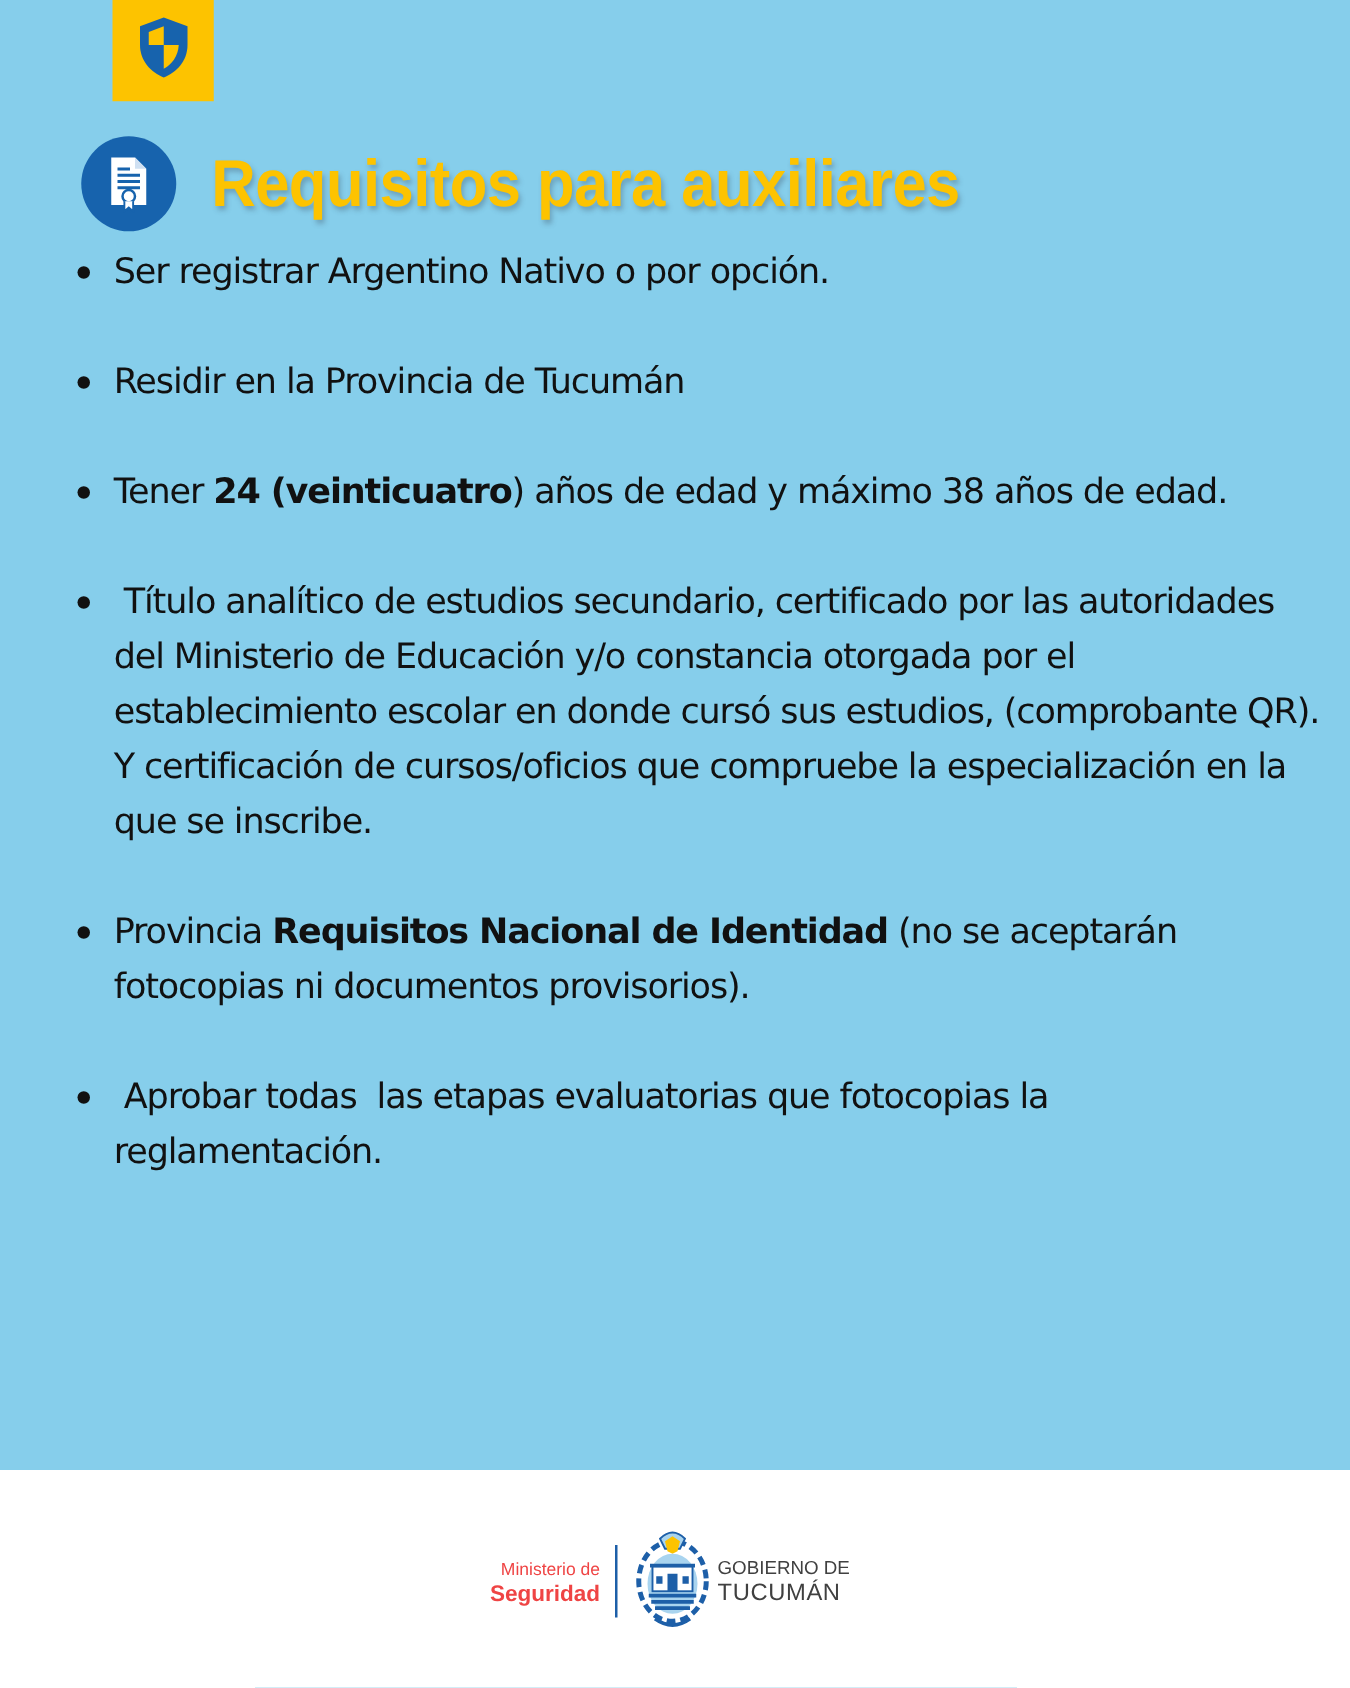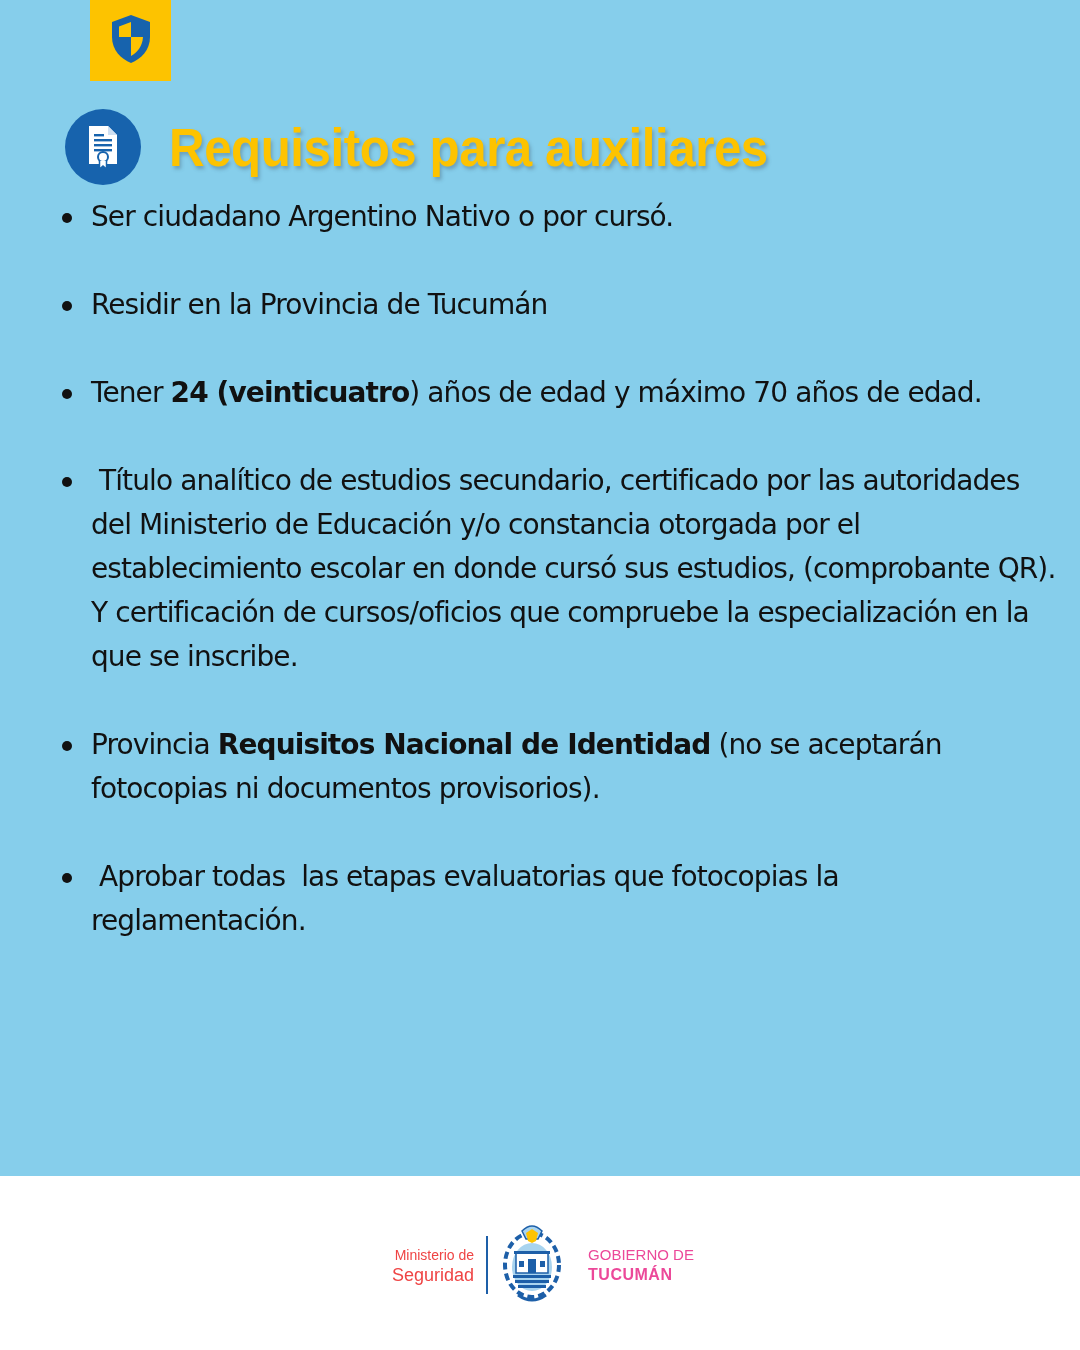--- a/index.html
+++ b/index.html
@@ -53,25 +53,25 @@
   .footer {
     position: absolute; left: 0; top: 1176px; width: 1080px; height: 174px;
     background: #ffffff;
   }
   .logos {
     position: absolute; left: 392px; top: 1220px; height: 90px;
     display: flex; align-items: center;
   }
   .ministry { text-align: right; color: #ef4444; line-height: 20px; }
   .ministry .small { font-size: 14px; }
-  .ministry .big { font-size: 18px; font-weight: normal; }
+  .ministry .big { font-size: 18px; font-weight: bold; }
   .sep { width: 2px; height: 58px; background: #1d5fa8; margin: 0 12px; }
-  .gov { color: #ec4899; line-height: 20px; margin-left: 24px; }
+  .gov { color: #404040; line-height: 20px; margin-left: 4px; }
   .gov .small { font-size: 15px; }
-  .gov .big { font-size: 16px; font-weight: bold; letter-spacing: 0.5px; }
+  .gov .big { font-size: 19px; font-weight: normal; letter-spacing: 0.5px; }
 </style>
 </head>
 <body>
 
 <div class="panel"></div>
 
 <div class="badge">
   <span>
     <svg width="46" height="52" viewBox="0 0 46 52">
       <path d="M23 2 L42 9 L42 24 C42 37 33 46 23 50 C13 46 4 37 4 24 L4 9 Z" fill="#1763ad"></path>
@@ -92,27 +92,27 @@
       <rect x="8" y="25" width="18" height="2.4" fill="#1763ad"></rect>
       <circle cx="17" cy="33" r="5" fill="#ffffff" stroke="#1763ad" stroke-width="2"></circle>
       <path d="M13.5 37 L13.5 45 L17 42 L20.5 45 L20.5 37" fill="#ffffff" stroke="#1763ad" stroke-width="1.5"></path>
     </svg>
   </div>
   <h1 class="title">Requisitos para auxiliares</h1>
 </div>
 
 <ul class="req-list">
   <li class="req-item">
-    <span>Ser ciudadano Argentino Nativo o por cursó.</span>
+    <span>Ser registrar Argentino Nativo o por opción.</span>
   </li>
   <li class="req-item">
     <span>Residir en la Provincia de Tucumán</span>
   </li>
   <li class="req-item">
-    <span>Tener </span><b>24 (veinticuatro</b><span>) años de edad y máximo 70 años de edad.</span>
+    <span>Tener </span><b>24 (veinticuatro</b><span>) años de edad y máximo 38 años de edad.</span>
   </li>
   <li class="req-item">
     <span style="white-space: pre-wrap;"> Título analítico de estudios secundario, certificado por las autoridades del Ministerio de Educación y/o constancia otorgada por el establecimiento escolar en donde cursó sus estudios, (comprobante QR). Y certificación de cursos/oficios que compruebe la especialización en la que se inscribe.</span>
   </li>
   <li class="req-item">
     <span>Provincia </span><b>Requisitos Nacional de Identidad</b><span> (no se aceptarán fotocopias ni documentos provisorios).</span>
   </li>
   <li class="req-item">
     <span style="white-space: pre-wrap;"> Aprobar todas  las etapas evaluatorias que fotocopias la reglamentación.</span>
   </li>

